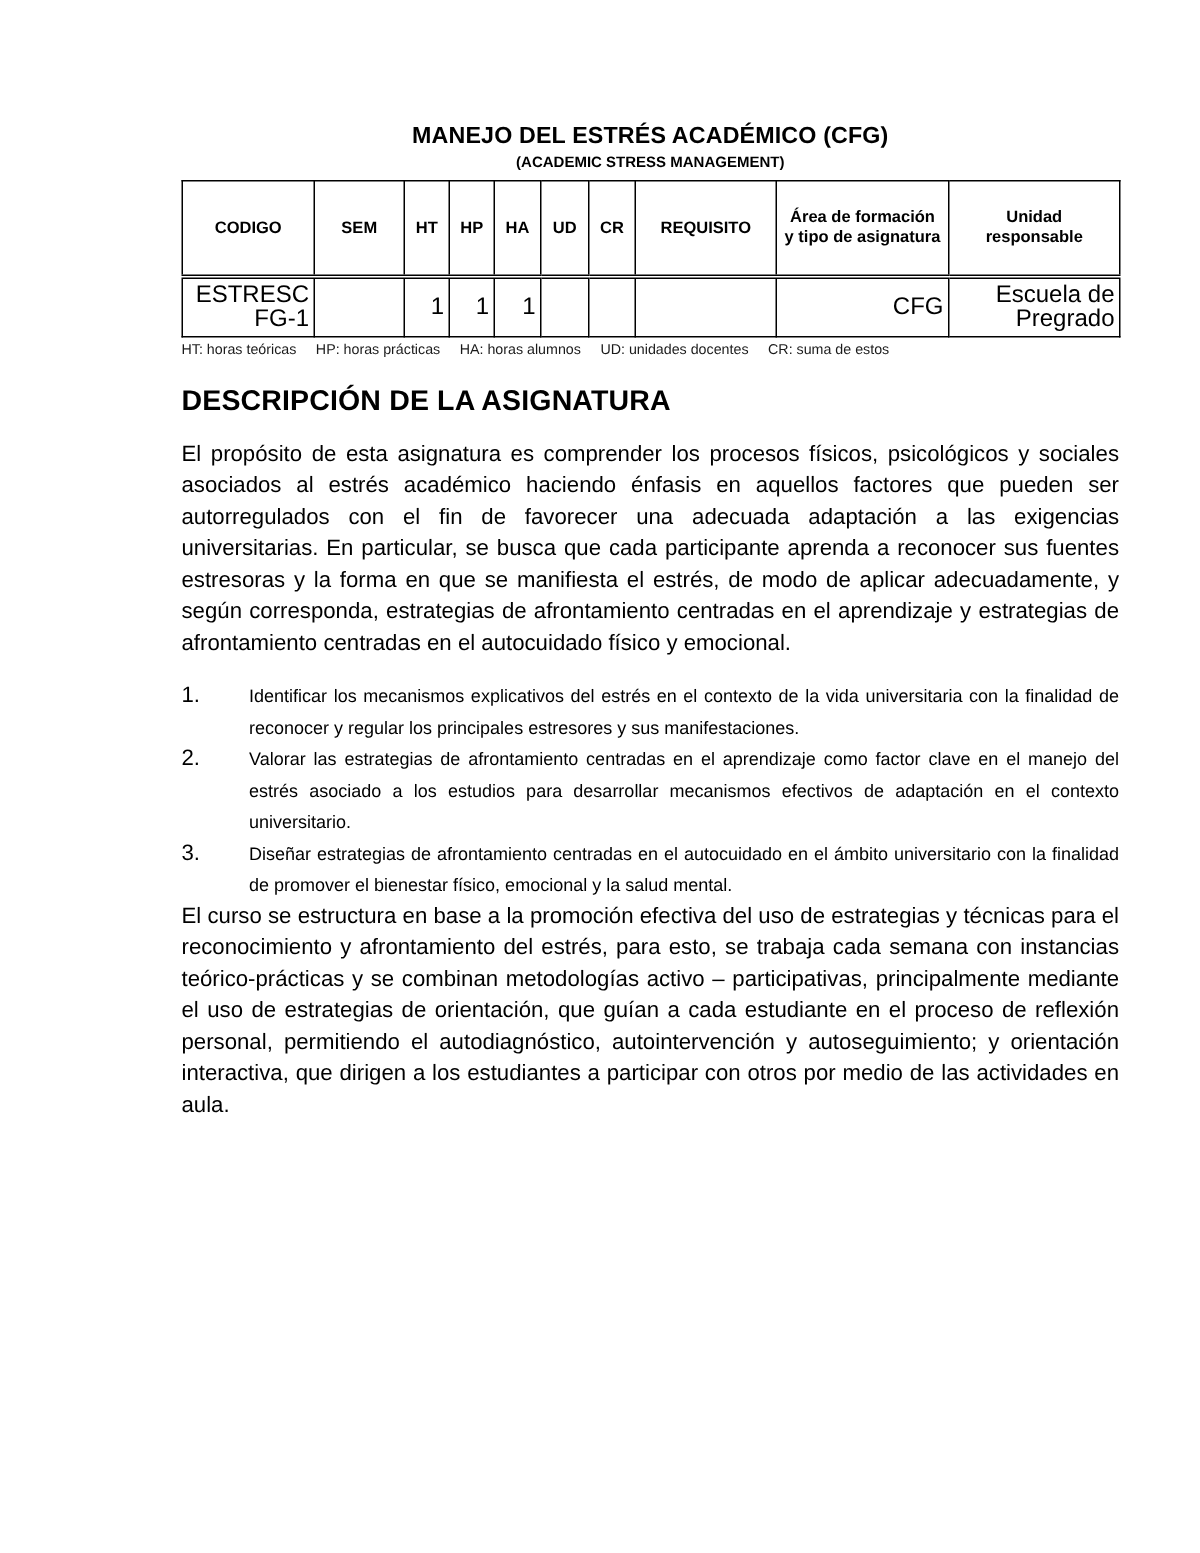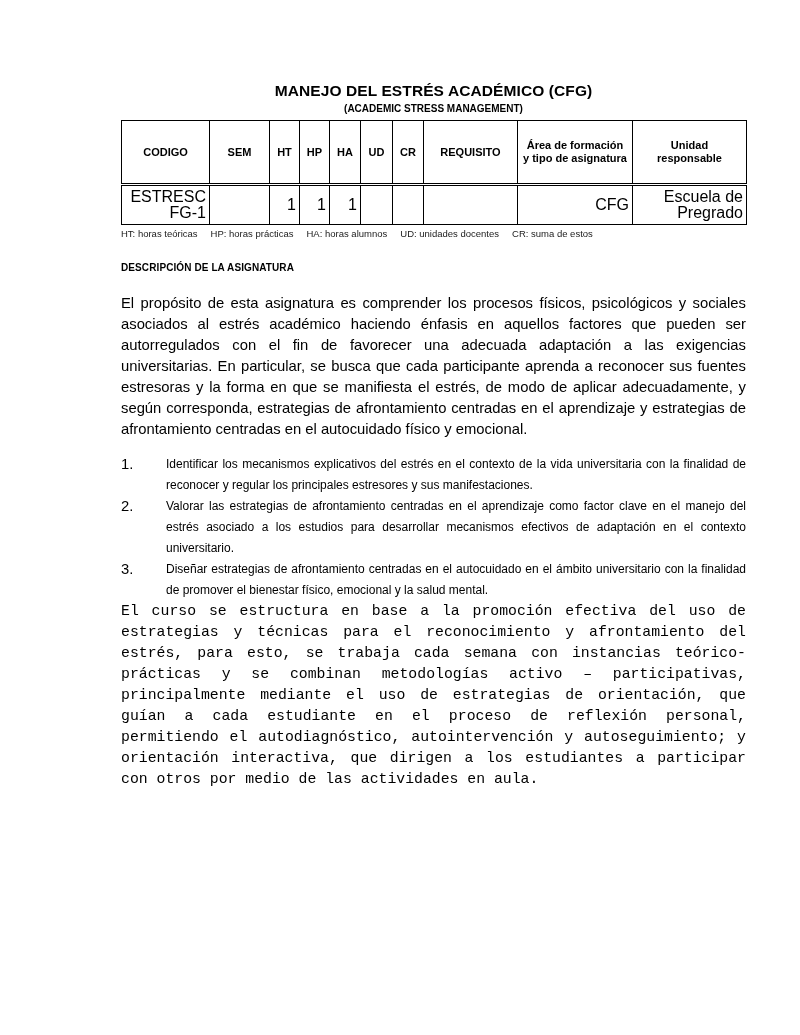--- a/index.html
+++ b/index.html
@@ -68,31 +68,31 @@
   .td-unidad { line-height: 17px; }
   .footnote {
     margin-top: 3px;
     font-size: 9.5px; line-height: 11px;
     color: #1a1a1a;
     white-space: nowrap;
   }
   .footnote span { margin-right: 13px; }
   .h {
     margin: 19px 0 0 0;
-    font-size: 10px; font-weight: bold; line-height: 19px;
+    font-size: 19px; font-weight: bold; line-height: 19px;
     letter-spacing: 0.1px;
   }
   .h .norm { font-weight: normal; margin-left: 4px; }
   .para {
     margin: 16px 0 0 0;
     font-size: 14.8px; line-height: 21px;
     text-align: justify;
   }
   .para.plain { text-align: left; }
-  .para.tight { margin-top: 0; font-family: Liberation Mono, monospace; }
+  .para.tight { margin-top: 0; }
   .olist { margin-top: 14px; }
   .oitem { display: flex; }
   .onum {
     width: 45px; flex: 0 0 45px;
     font-size: 14.8px; line-height: 21px;
   }
   .otext {
     flex: 1;
     font-size: 12px; line-height: 21px;
     text-align: justify;

